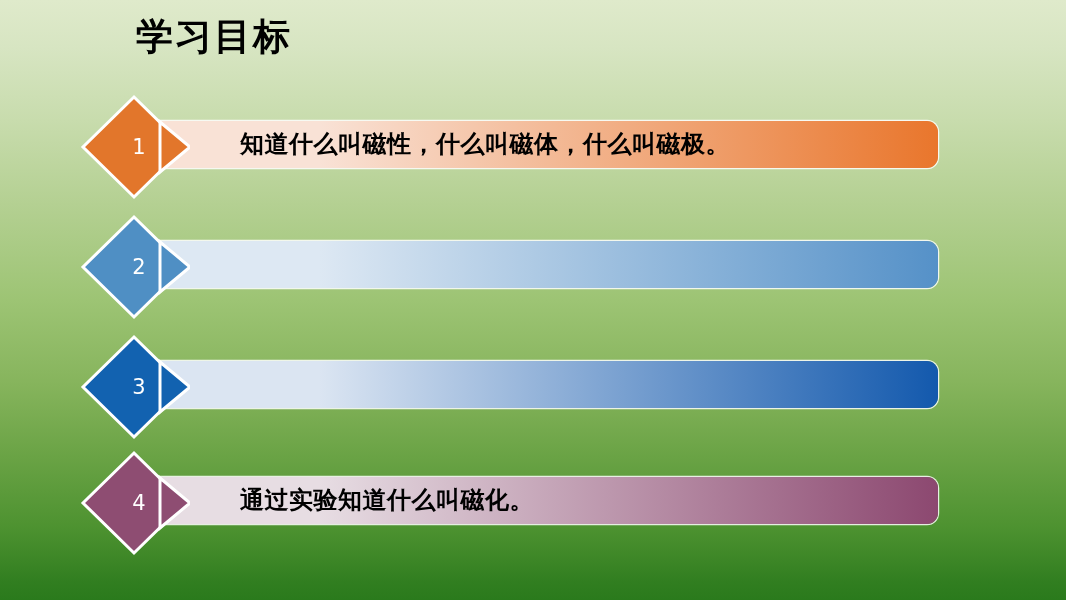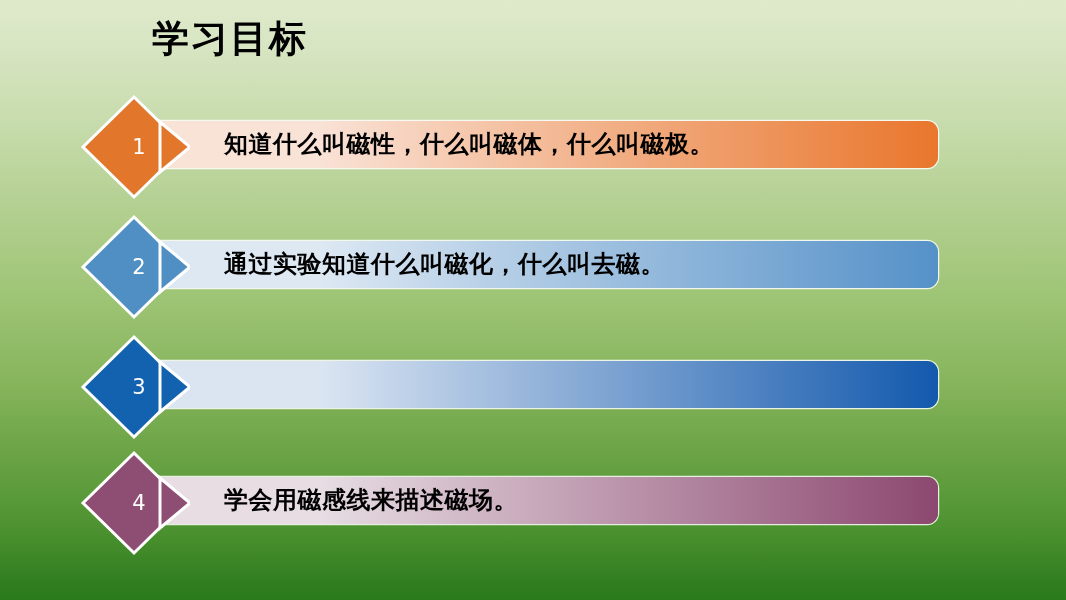--- a/index.html
+++ b/index.html
@@ -26,28 +26,29 @@
         #6aa345 76%,
         #4d9230 88%,
         #317e20 97%,
         #2a7a1c 100%);
     overflow: hidden;
   }
 
   
   #slide-title {
     position: absolute;
-    left: 152px;
+    left: 136px;
     top: 18px;
     font-size: 37px;
     font-weight: bold;
     color: #000000;
     letter-spacing: 2px;
     line-height: 1.15;
     white-space: nowrap;
+    font-family: Liberation Mono, monospace;
   }
 
   
   .goal-row {
     position: absolute;
     left: 0;
     width: 1066px;
     height: 110px;
   }
   .goal-row.r1 { top: 92px; }
@@ -62,21 +63,21 @@
     top: 29px;
     width: 793px;
     height: 47px;
     border-radius: 0 11px 11px 0;
     box-shadow: 0 0 0 1.2px rgba(255,255,255,0.85);
   }
 
   
   .goal-text {
     position: absolute;
-    left: 224px;
+    left: 240px;
     top: 29px;
     height: 35px;
     line-height: 47px;
     font-size: 24px;
     font-weight: bold;
     color: #000000;
     white-space: nowrap;
     letter-spacing: 0.5px;
   }
 
@@ -124,21 +125,20 @@
       <svg viewBox="0 0 112 110" xmlns="http://www.w3.org/2000/svg" aria-hidden="true">
         <polygon class="dia-shape" points="56,5 107,55 56,105 5,55" stroke="#ffffff" stroke-width="3" fill="#e2762b"></polygon>
         <polygon class="dia-shape" points="82,30 112,55 82,80" stroke="#ffffff" stroke-width="3" fill="#e2762b"></polygon>
       </svg>
       <div class="goal-num">1</div>
     </div>
   </div>
 
   <div class="goal-row r2">
     <div class="goal-bar" style="background: linear-gradient(to right, rgb(221, 232, 243) 0%, rgb(221, 232, 243) 22%, rgb(85, 145, 200) 100%);"></div>
-    <div class="goal-text">通过实验知道什么叫磁化，什么叫去磁。</div>
     <div class="goal-diamond">
       <svg viewBox="0 0 112 110" xmlns="http://www.w3.org/2000/svg" aria-hidden="true">
         <polygon class="dia-shape" points="56,5 107,55 56,105 5,55" stroke="#ffffff" stroke-width="3" fill="#4f8fc4"></polygon>
         <polygon class="dia-shape" points="82,30 112,55 82,80" stroke="#ffffff" stroke-width="3" fill="#4f8fc4"></polygon>
       </svg>
       <div class="goal-num">2</div>
     </div>
   </div>
 
   <div class="goal-row r3">
@@ -147,21 +147,21 @@
       <svg viewBox="0 0 112 110" xmlns="http://www.w3.org/2000/svg" aria-hidden="true">
         <polygon class="dia-shape" points="56,5 107,55 56,105 5,55" stroke="#ffffff" stroke-width="3" fill="#1262b0"></polygon>
         <polygon class="dia-shape" points="82,30 112,55 82,80" stroke="#ffffff" stroke-width="3" fill="#1262b0"></polygon>
       </svg>
       <div class="goal-num">3</div>
     </div>
   </div>
 
   <div class="goal-row r4">
     <div class="goal-bar" style="background: linear-gradient(to right, rgb(231, 221, 227) 0%, rgb(231, 221, 227) 22%, rgb(140, 72, 112) 100%);"></div>
-    <div class="goal-text">学会用磁感线来描述磁场。</div>
+    <div class="goal-text">通过实验知道什么叫磁化。</div>
     <div class="goal-diamond">
       <svg viewBox="0 0 112 110" xmlns="http://www.w3.org/2000/svg" aria-hidden="true">
         <polygon class="dia-shape" points="56,5 107,55 56,105 5,55" stroke="#ffffff" stroke-width="3" fill="#8e4d72"></polygon>
         <polygon class="dia-shape" points="82,30 112,55 82,80" stroke="#ffffff" stroke-width="3" fill="#8e4d72"></polygon>
       </svg>
       <div class="goal-num">4</div>
     </div>
   </div>
 
 </div>

